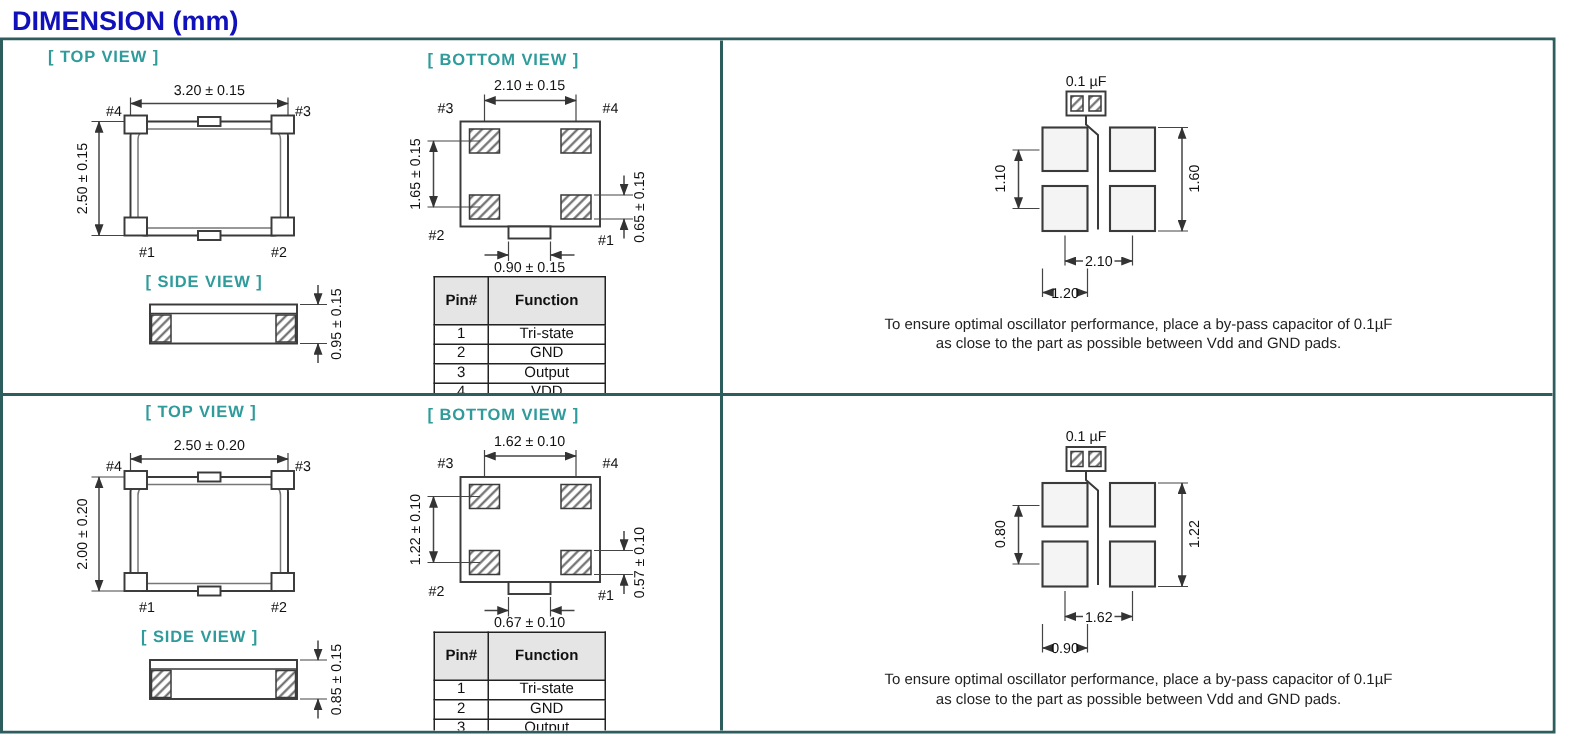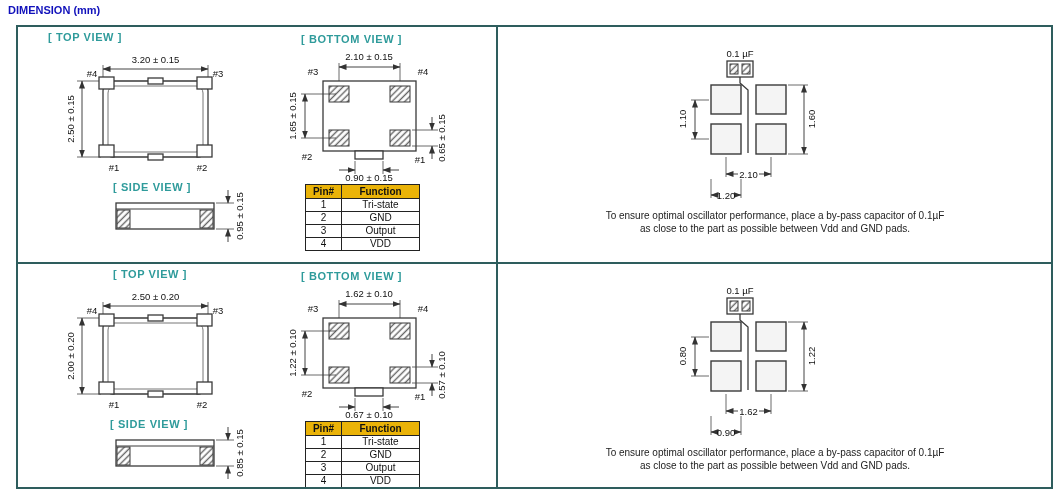--- a/index.html
+++ b/index.html
@@ -1,37 +1,37 @@
 <!DOCTYPE html>
 <html><head>
 <meta charset="utf-8">
 <style>
   *{box-sizing:border-box;margin:0;padding:0}
   body{width:1053px;height:495px;background:#fff;font-family:"Liberation Sans",sans-serif}
   .sheet{position:relative;width:1053px;height:495px;background:#fff;overflow:hidden}
-  .hdr{position:absolute;top:4px;font-size:11px;font-weight:bold;color:#1111bb}
+  .hdr{position:absolute;top:4px;font-size:18px;font-weight:bold;color:#1111bb}
   .hdr-dim{left:8px}
   .hdr-sld{left:508px}
-  .grid{position:absolute;left:16px;top:25px;width:1037px;height:464px;border:2px solid #2e5d5d;display:grid;grid-template-columns:480px 1fr;grid-template-rows:237px 1fr;background:#fff}
+  .grid{position:absolute;left:0;top:25px;width:1037px;height:464px;border:2px solid #2e5d5d;display:grid;grid-template-columns:480px 1fr;grid-template-rows:237px 1fr;background:#fff}
   .cell{position:relative;overflow:hidden;background:#fff}
   .c-tl,.c-bl{border-right:2px solid #2e5d5d}
   .c-tl,.c-tr{border-bottom:2px solid #2e5d5d}
   .cell>svg{position:absolute;left:0;top:0}
   text{font-family:"Liberation Sans",sans-serif}
   .dim-t{font-size:9.5px;fill:#111}
   .pin-t{font-size:9.5px;fill:#111}
   .lbl-t{font-size:11px;font-weight:bold;fill:#2f9b9b;letter-spacing:.6px}
   .note-t{font-size:10px;fill:#222}
   .dl{stroke:#444;stroke-width:1;fill:none}
   .xl{stroke:#444;stroke-width:.8;fill:none}
   .sf{stroke:#3a3a3a;stroke-width:1.3;fill:#fff}
   .s{stroke:#3a3a3a;stroke-width:1.3;fill:none}
   .pin-table{position:absolute;left:287px;top:157px;border-collapse:collapse;font-size:10px;color:#111;background:#fff}
   .pin-table th,.pin-table td{border:1px solid #222;text-align:center;height:12px;line-height:12px;padding:0 2px;font-weight:normal}
-  .pin-table th{background:#eab308;font-weight:bold;height:14px}
+  .pin-table th{background:#e5e5e5;font-weight:bold;height:32px}
   .col-pin{width:36px}
   .col-fn{width:78px}
 </style>
 </head>
 <body>
 
 <div class="sheet">
   <div class="hdr hdr-dim">DIMENSION (mm)</div>
 
   <div class="grid">

